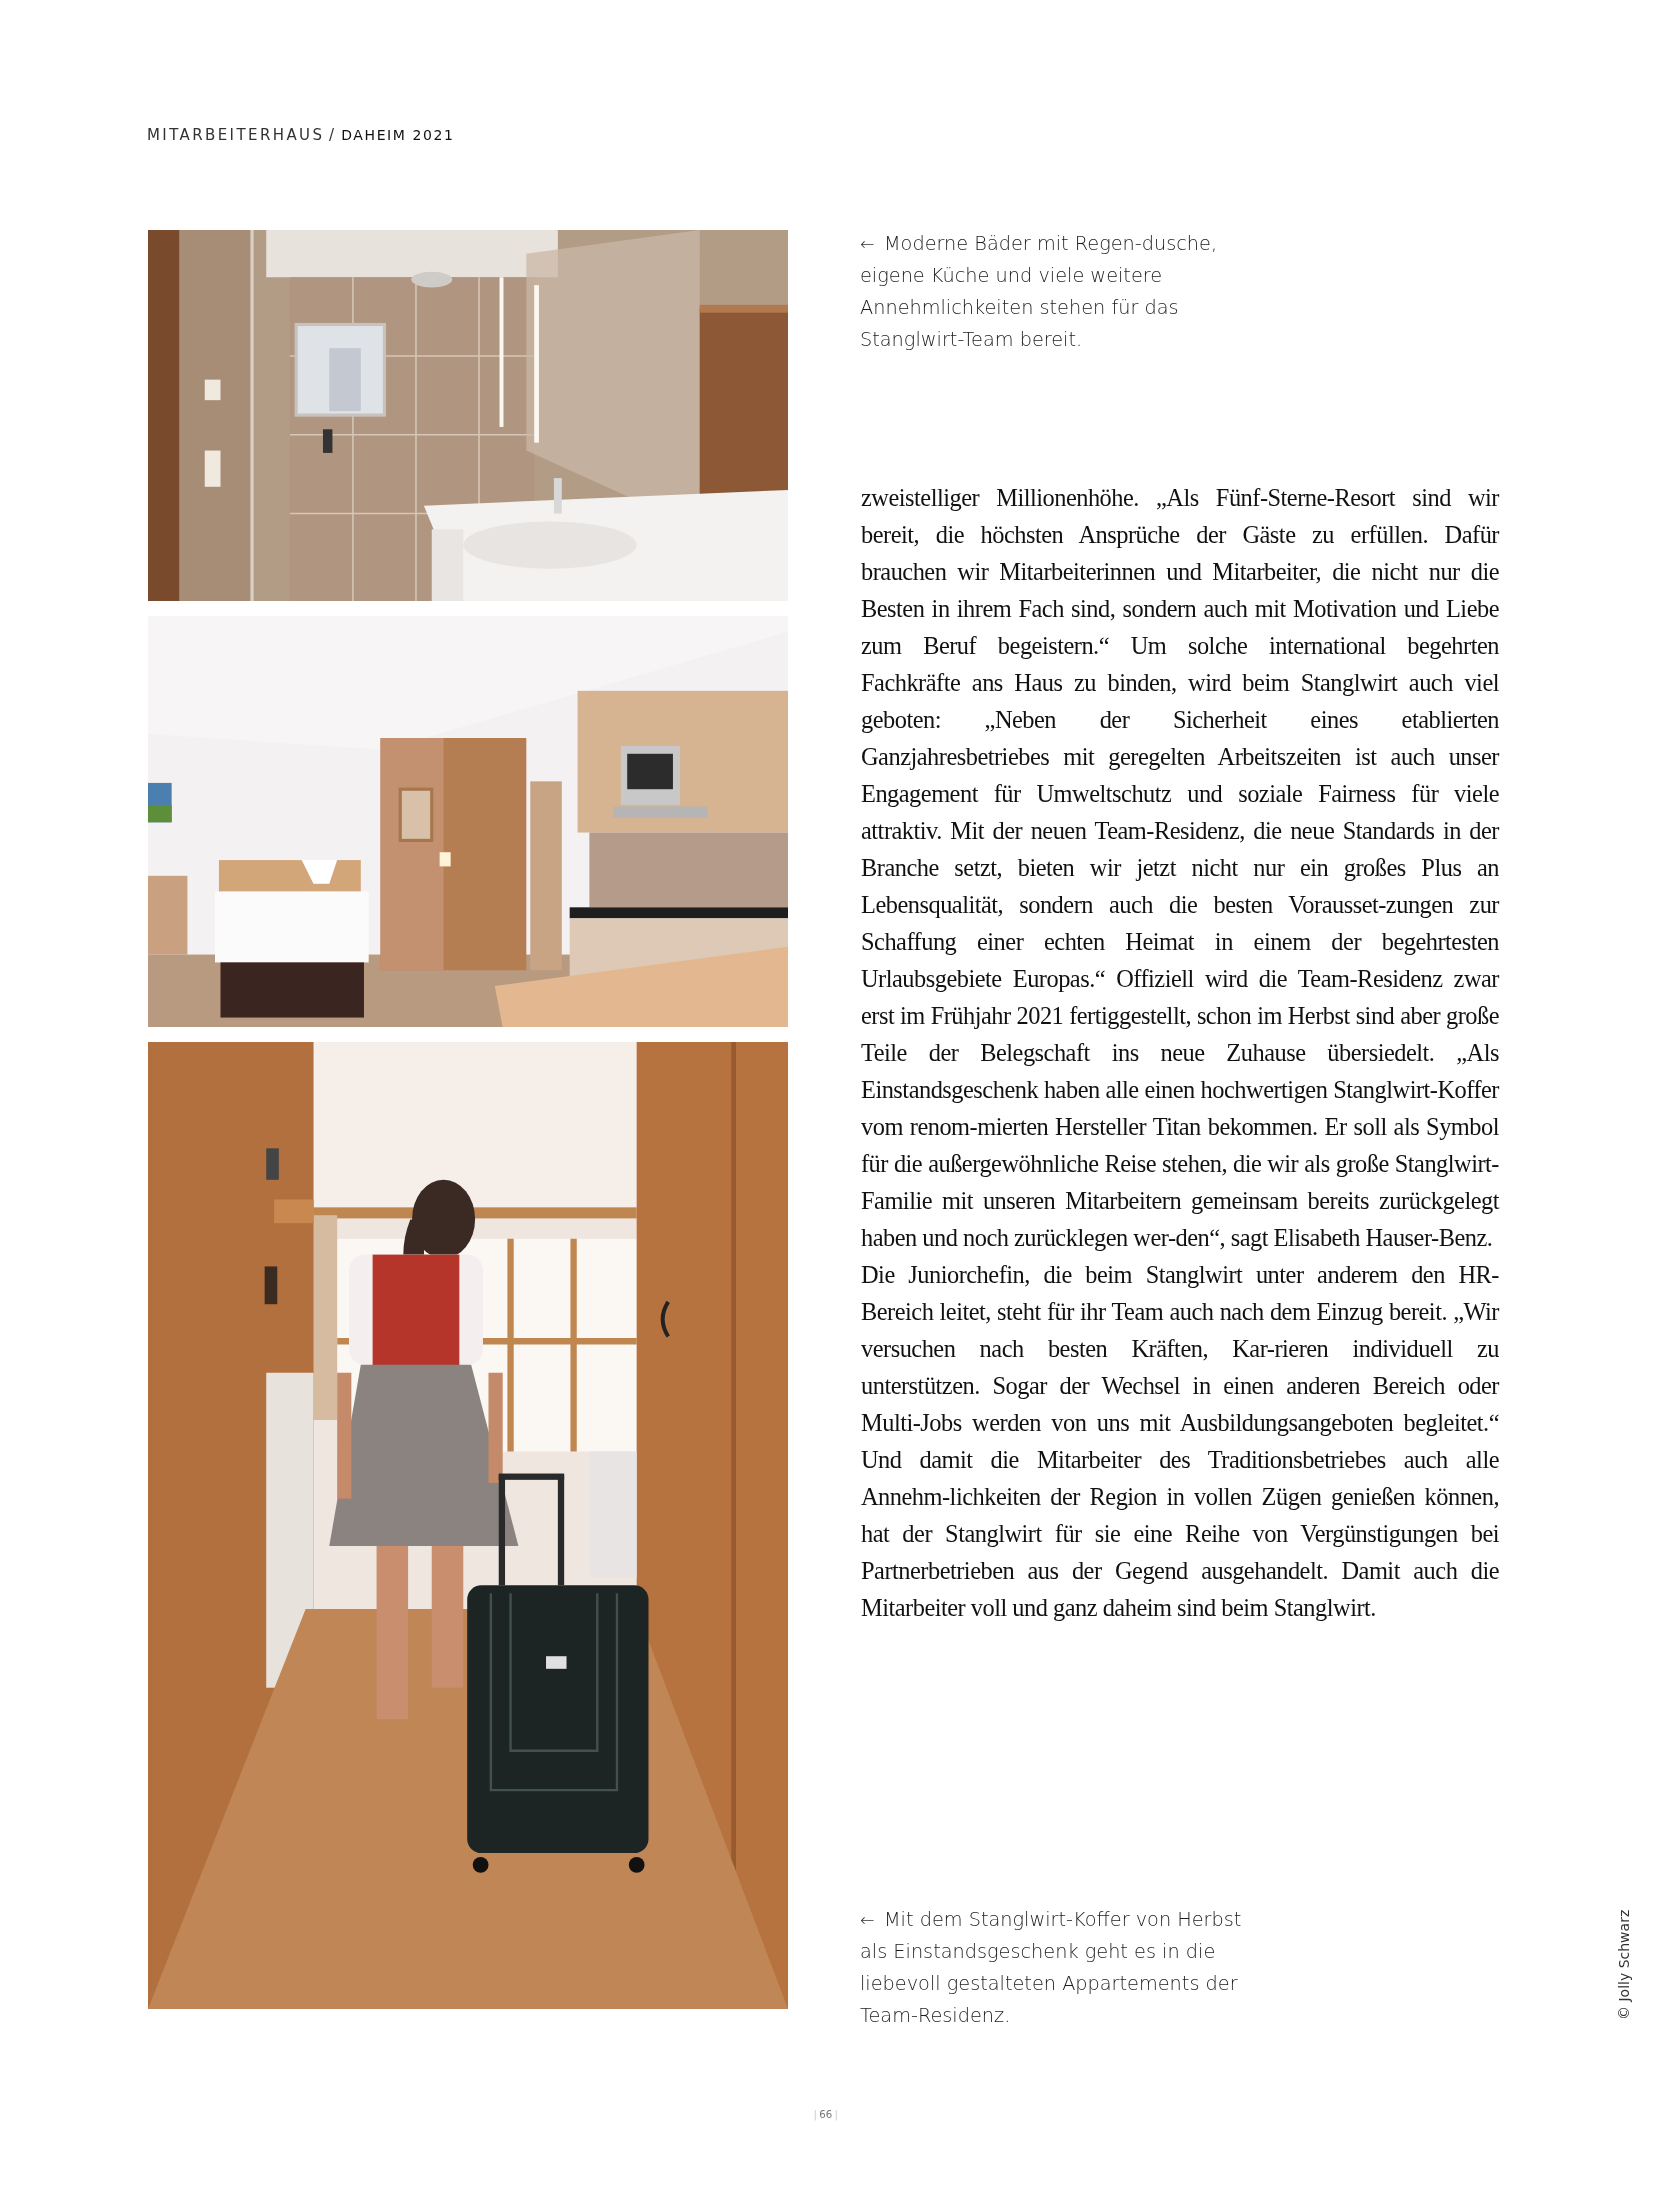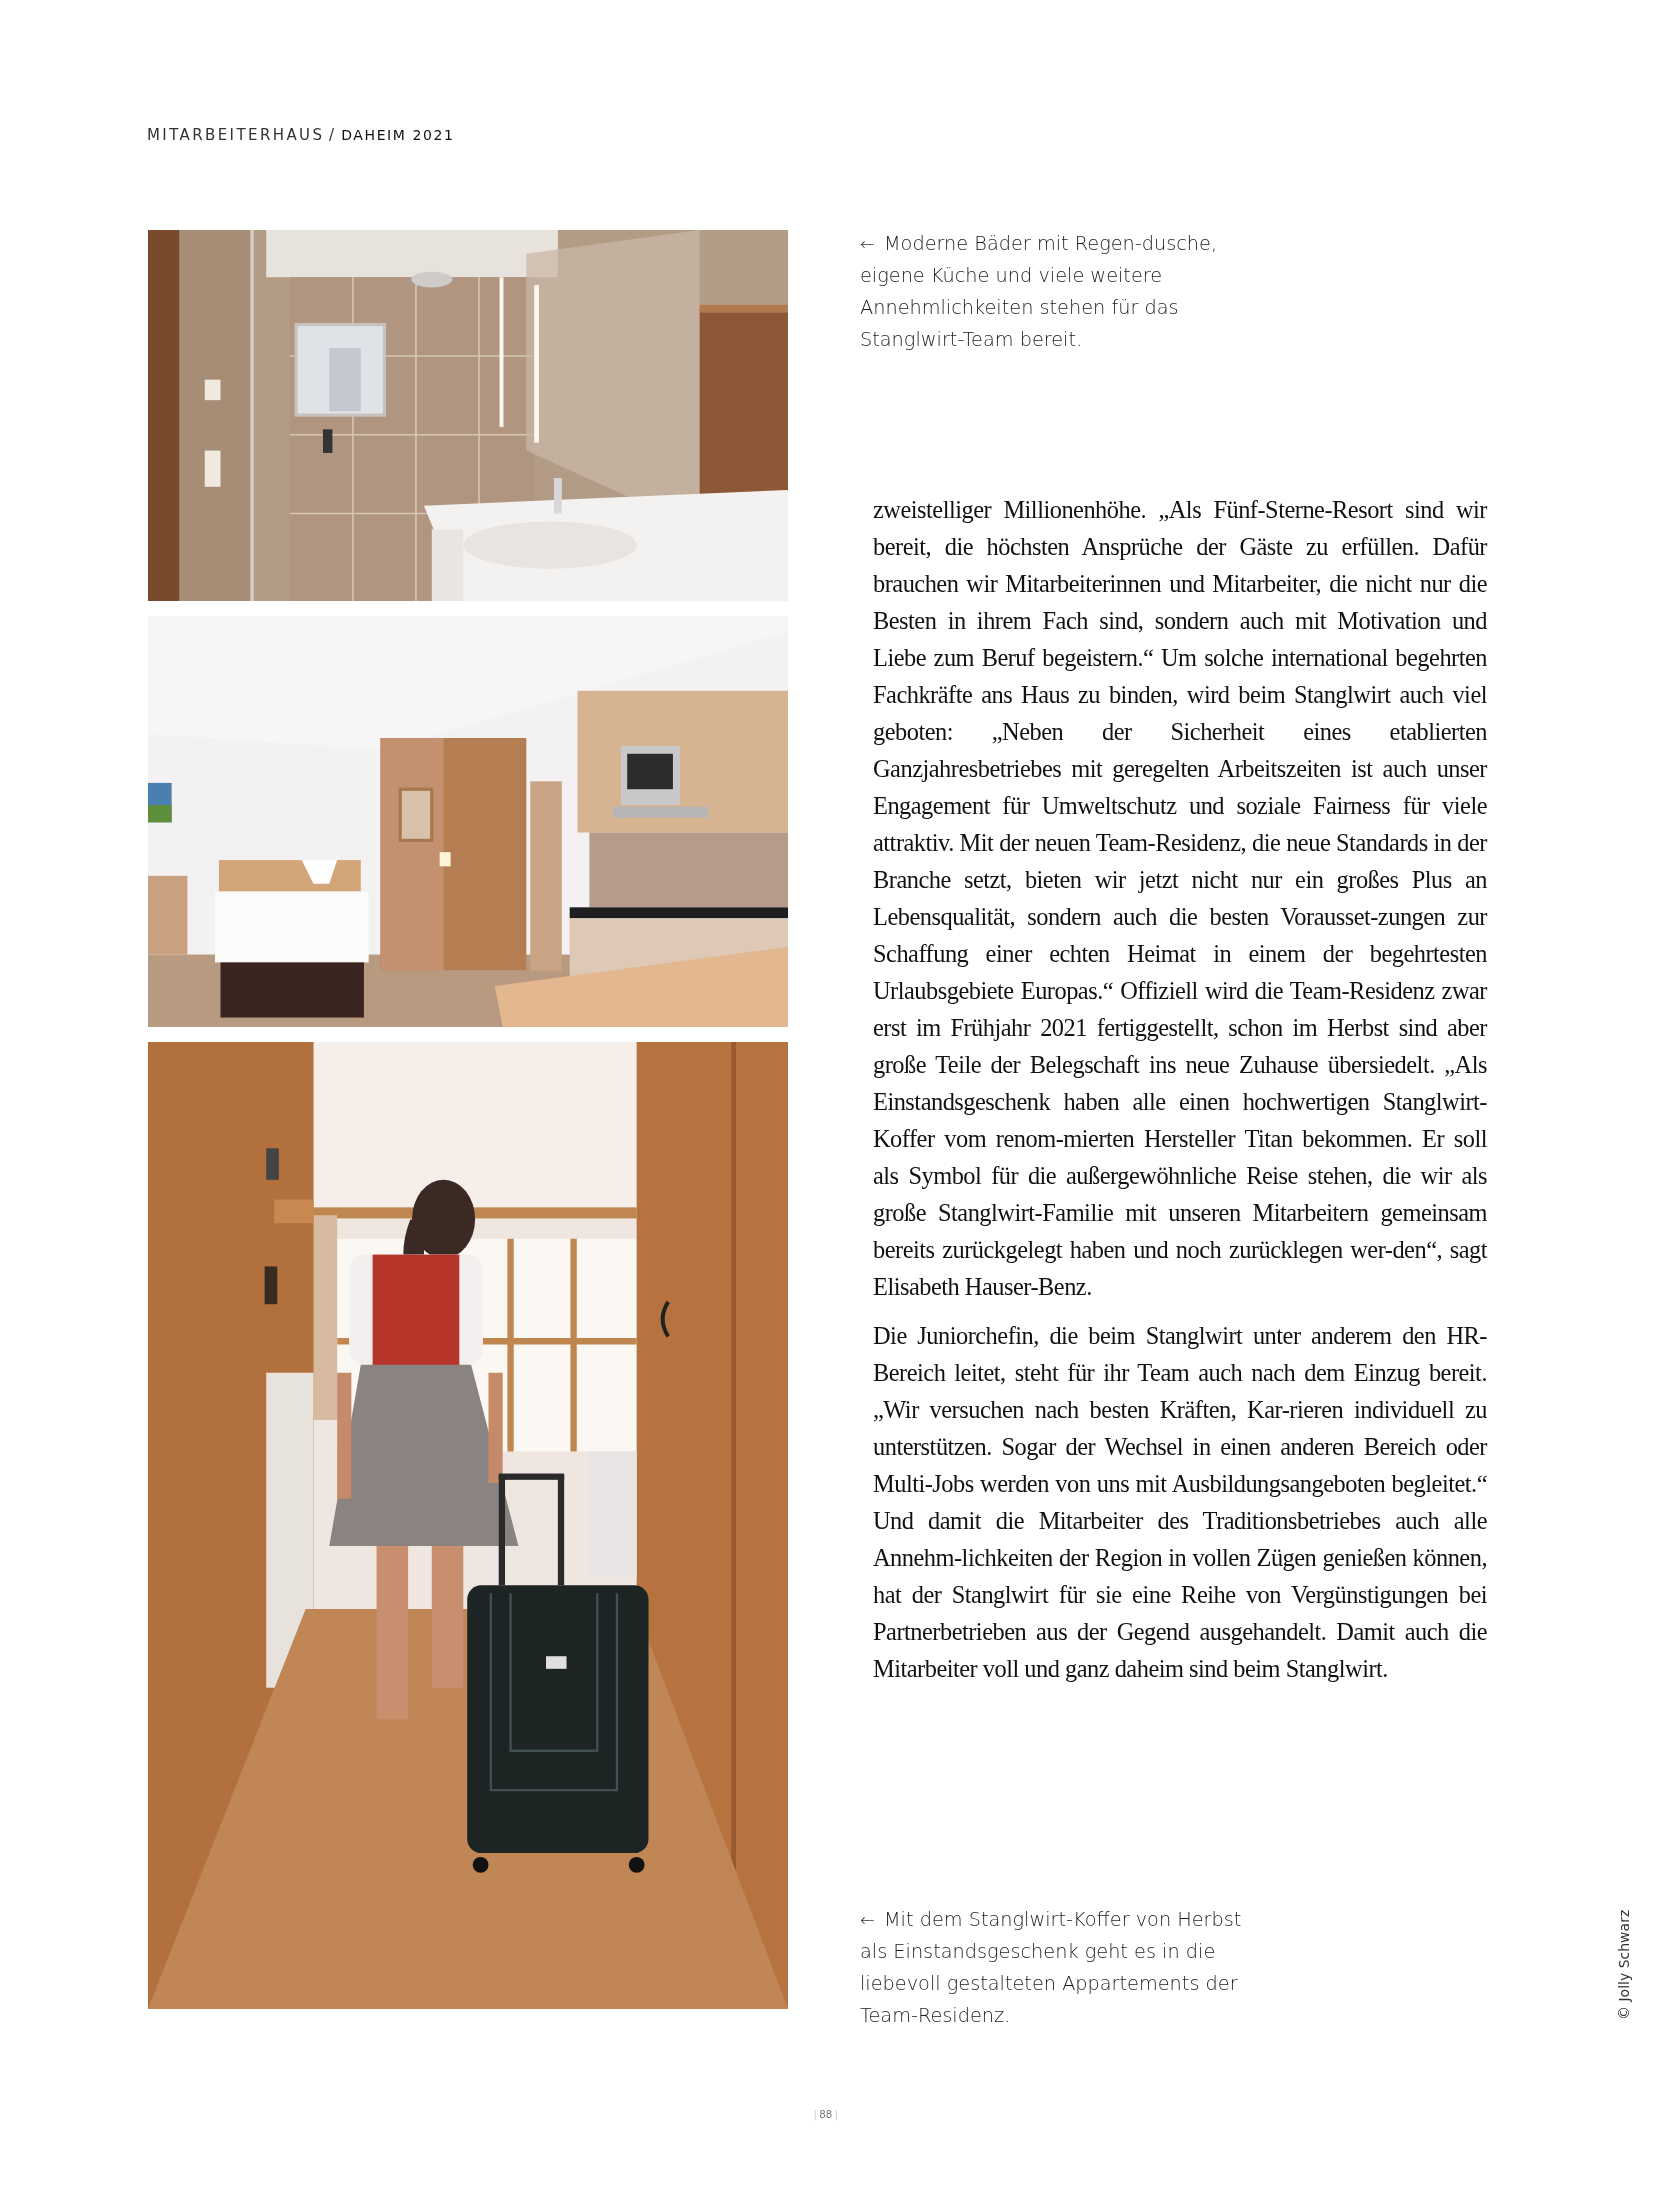--- a/index.html
+++ b/index.html
@@ -28,21 +28,21 @@
   }
   .caption .arrow { font-size: 17.3px; margin-right: 9.5px; color: #333; }
   #caption1 { top: 228px; }
   #caption2 { top: 1904px; }
 
   .body-text {
     position: absolute; left: 861px; top: 479px; width: 638px;
     font-size: 24.4px; line-height: 37px; text-align: justify; color: #111;
     letter-spacing: -0.5px;
   }
-  .body-text p { margin: 12px; }
+  .body-text p { margin: 0; }
 
   .credit {
     position: absolute; left: 1616px; top: 2020px;
     transform: rotate(-90deg); transform-origin: left top;
     font-family: "DejaVu Sans", sans-serif; font-size: 14px; color: #333; white-space: nowrap;
   }
   .page-number {
     position: absolute; left: 811px; top: 2109px;
     font-family: "DejaVu Sans", sans-serif; font-size: 10.2px; color: #777;
   }
@@ -170,15 +170,15 @@
   <p>Die Juniorchefin, die beim Stanglwirt unter anderem den HR-Bereich leitet, steht für ihr Team auch nach dem Einzug bereit. „Wir versuchen nach besten Kräften, Kar-rieren individuell zu unterstützen. Sogar der Wechsel in einen anderen Bereich oder Multi-Jobs werden von uns mit Ausbildungsangeboten begleitet.“ Und damit die Mitarbeiter des Traditionsbetriebes auch alle Annehm-lichkeiten der Region in vollen Zügen genießen können, hat der Stanglwirt für sie eine Reihe von Vergünstigungen bei Partnerbetrieben aus der Gegend ausgehandelt. Damit auch die Mitarbeiter voll und ganz daheim sind beim Stanglwirt.</p>
 </div>
 
 <div class="caption" id="caption2">
   <span class="arrow">←</span><span>Mit dem Stanglwirt-Koffer von Herbst als Einstandsgeschenk geht es in die liebevoll gestalteten Appartements der Team-Residenz.</span>
 </div>
 
 <div class="credit">© Jolly Schwarz</div>
 
 <div class="page-number">
-  <span class="bar">|</span><span>88</span><span class="bar">|</span>
+  <span class="bar">|</span><span>66</span><span class="bar">|</span>
 </div>
 
 
 </body></html>

